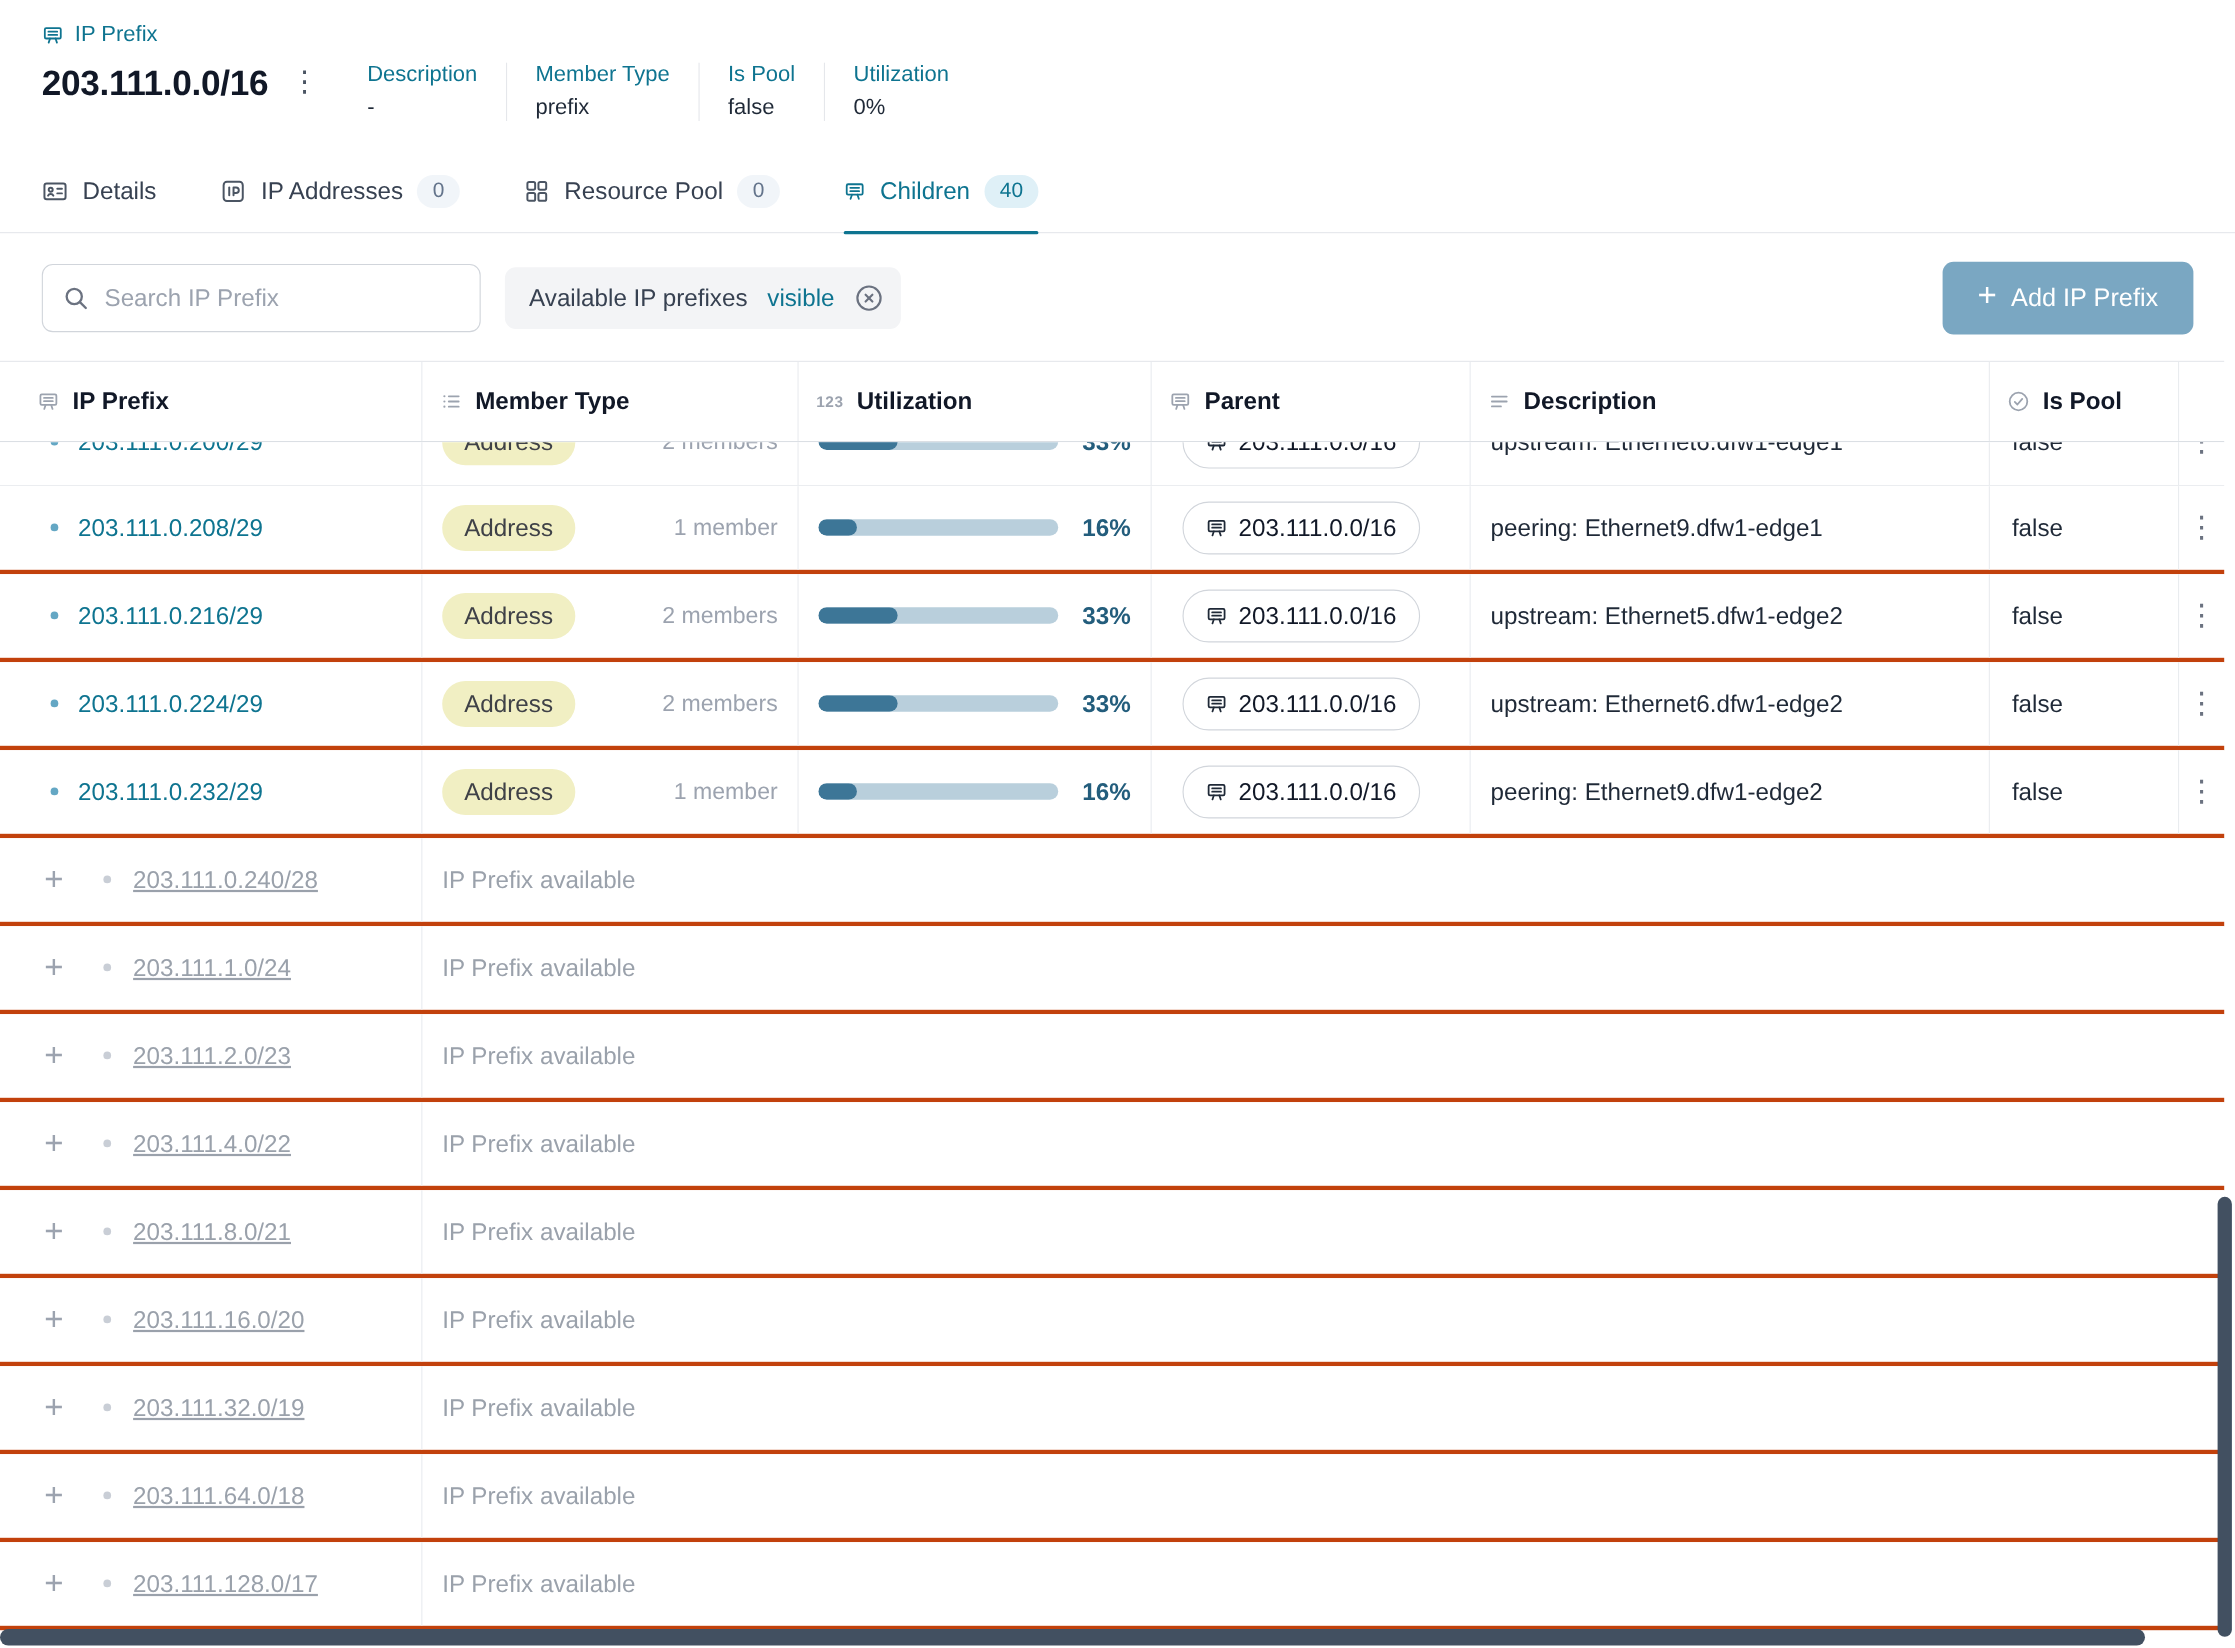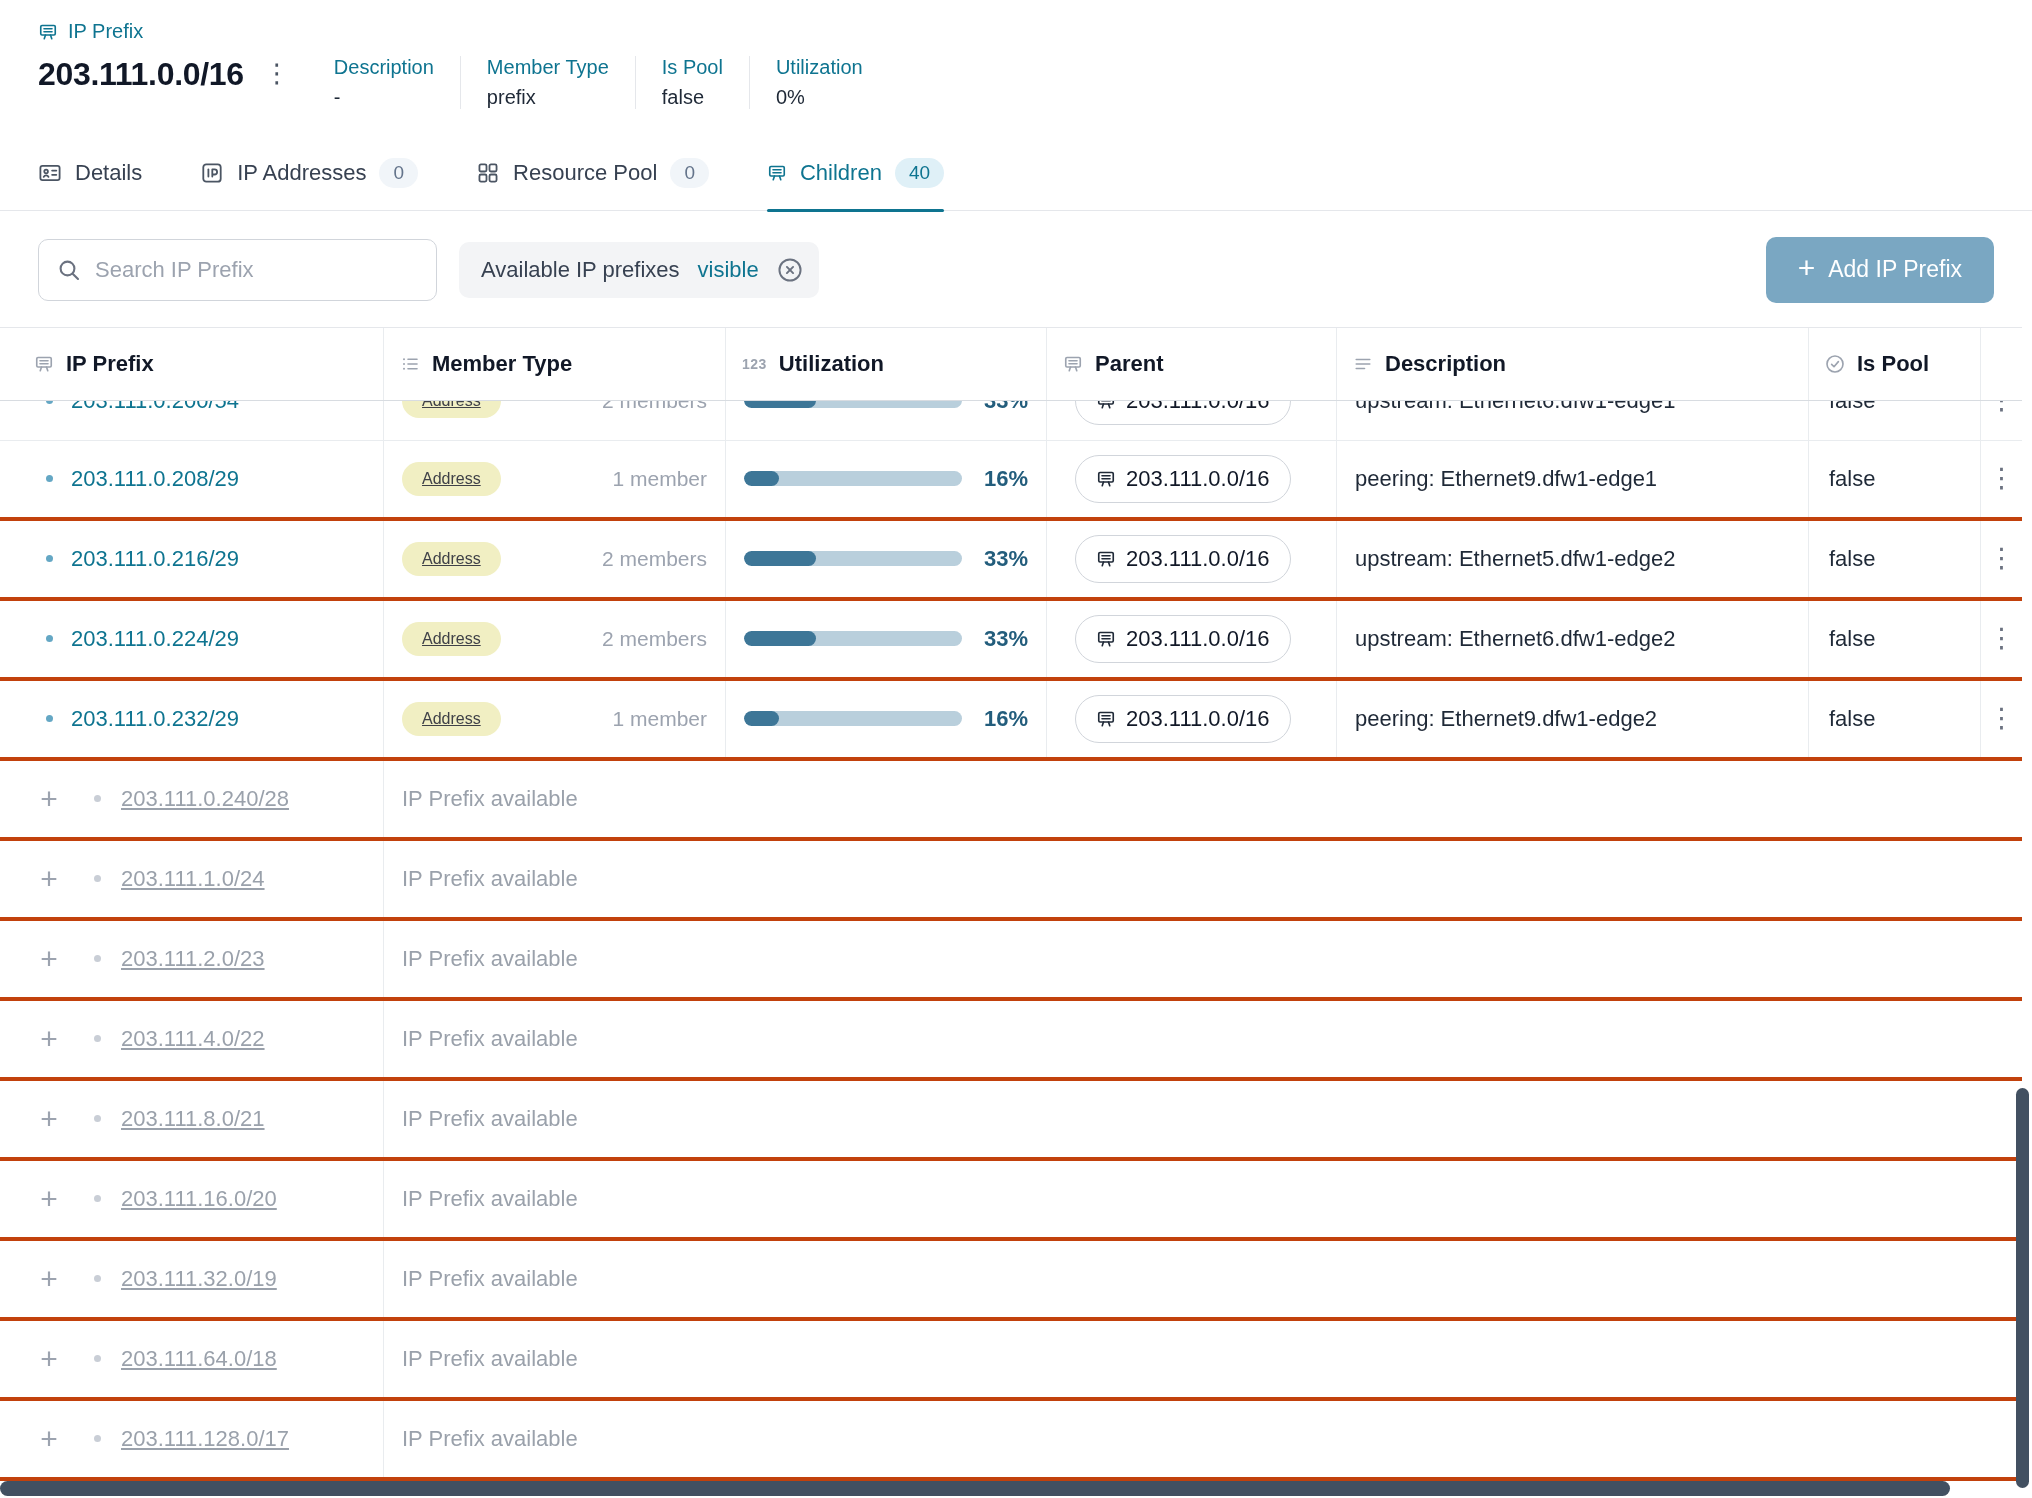--- a/index.html
+++ b/index.html
@@ -64,21 +64,21 @@
   .dot { width:7px; height:7px; border-radius:50%; flex:none; }
   .dot-active { background:#64a7c4; }
   .dot-avail { background:#c9ced6; margin:0 14px 0 32px; }
   .prefix-link { color:var(--accent); font-weight:500; cursor:pointer; text-decoration:none; }
   .avail .c-prefix { padding-left:36px; gap:0; }
   .plus-btn { width:26px; background:none; border:none; color:#9ca3af; font-size:30px; font-weight:300; cursor:pointer; line-height:1; font-family:inherit; }
   .avail-prefix { color:#9aa1ab; margin-left:6px;text-decoration:underline; }
   .c-avail-note { color:#9aa1ab; padding-left:18px; }
 
   .c-member { justify-content:space-between; padding-right:18px; }
-  .pill-yellow { background:var(--member-pill-bg); border-radius:999px; padding:8px 20px; font-size:16px; color:#3f4147;text-decoration:underline; }
+  .pill-yellow { background:var(--member-pill-bg); border-radius:999px; padding:8px 20px; font-size:22px; color:#3f4147; }
   .members { color:#9ca3af; font-size:21px; }
 
   .c-util { justify-content:space-between; }
   .track { width:218px; height:15px; border-radius:999px; background:var(--progress-track); overflow:hidden; display:block; }
   .fill { display:block; height:100%; border-radius:999px; background:var(--progress-fill); }
   .util-label { color:var(--utilization-text); font-weight:700; }
 
   .c-parent { padding-left:28px; }
   .parent-pill { display:inline-flex; align-items:center; gap:10px; border:1px solid #d1d5db; border-radius:999px; padding:10px 20px; font-size:22px; font-weight:500; color:#111827; cursor:pointer; background:#fff; }
   .parent-pill .icon { color:#1f2937; }
@@ -280,21 +280,21 @@
           </span>
           <span>Is Pool</span>
         </div>
         <div class="th th-6"></div>
       </div>
     <div class="tbody">
         <div class="row-clip">
           <div class="row data-row">
             <div class="cell c-prefix">
               <span class="dot dot-active"></span>
-              <a class="prefix-link">203.111.0.200/54</a>
+              <a class="prefix-link">203.111.0.200/29</a>
             </div>
             <div class="cell c-member">
               <span class="pill-yellow">Address</span>
               <span class="members">2 members</span>
             </div>
             <div class="cell c-util">
               <span class="track">
                 <span class="fill" style="width:33%"></span>
               </span>
               <span class="util-label">33%</span>

